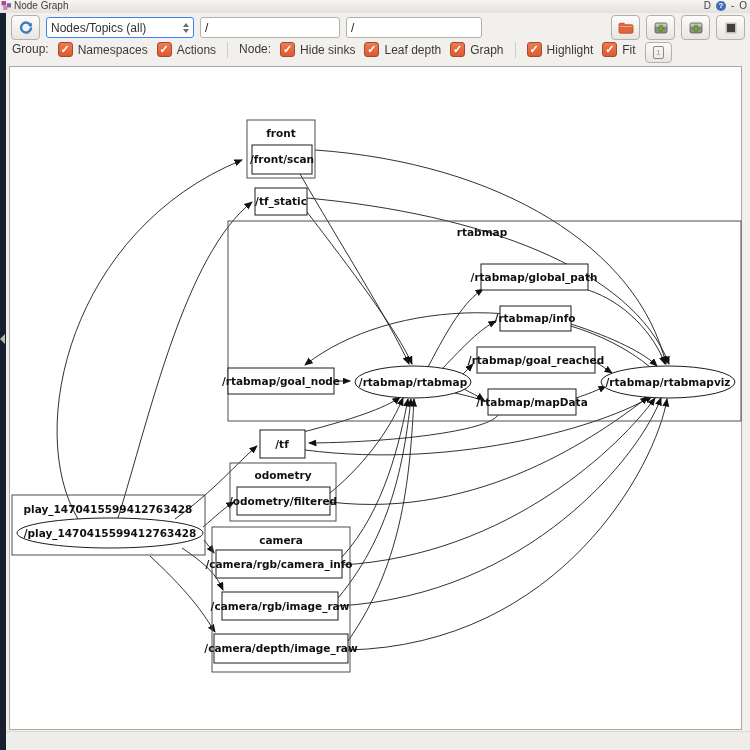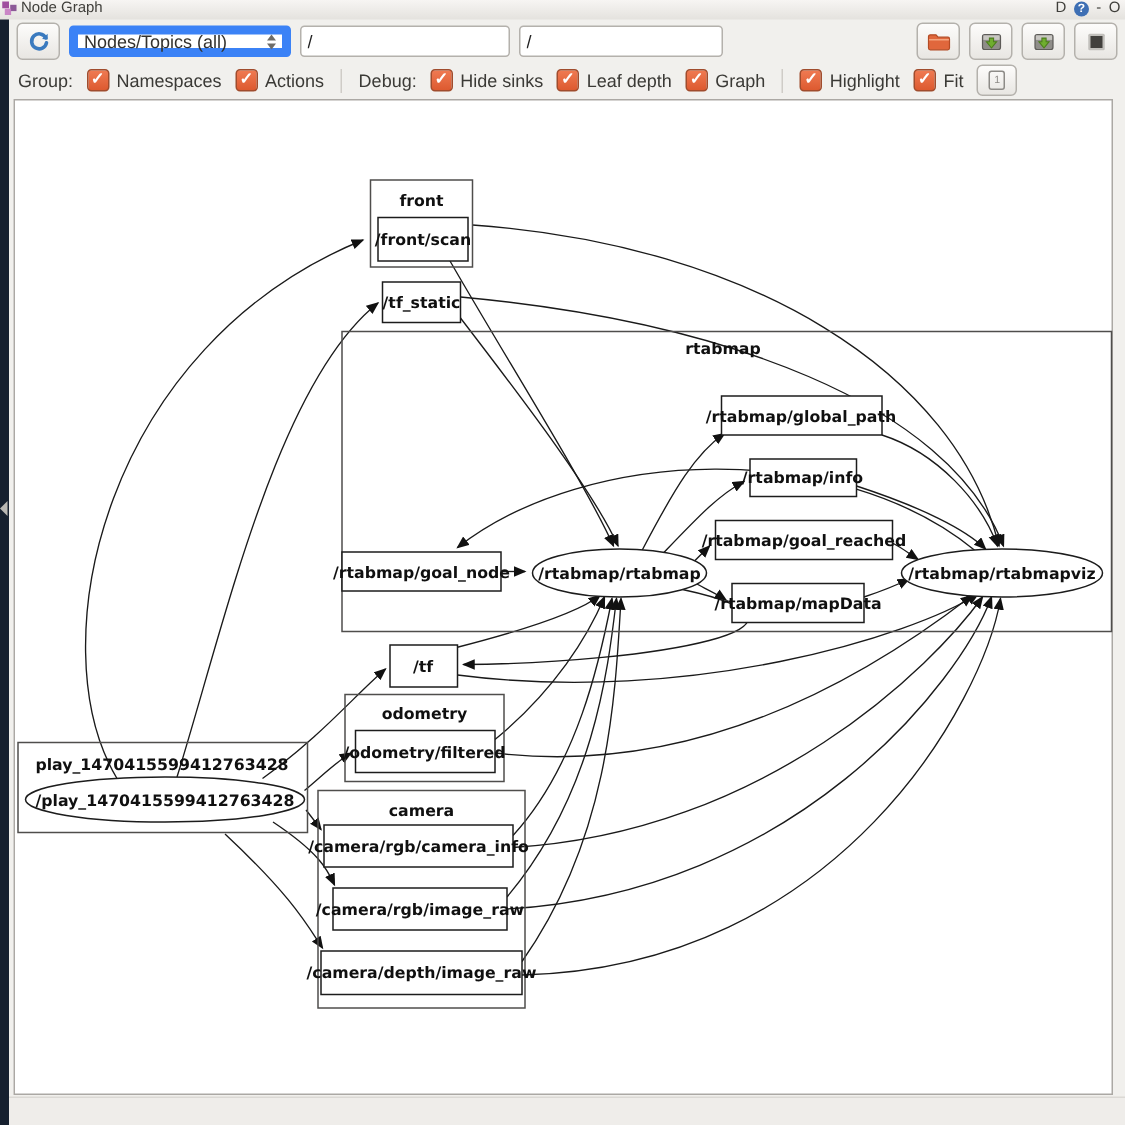--- a/index.html
+++ b/index.html
@@ -13,33 +13,33 @@
   #help-btn{width:10px;height:10px;border-radius:50%;background:#3e6fb4;color:#fff;
     font-size:8px;line-height:10px;text-align:center;font-weight:bold;}
   #left-strip{position:absolute;left:0;top:13px;width:6px;height:737px;background:#16202f;}
   #strip-handle{position:absolute;left:0px;top:334px;width:0;height:0;
     border-top:5px solid transparent;border-bottom:5px solid transparent;border-right:5px solid #b9b7b3;}
   
   #toolbar1{position:absolute;left:6px;top:13px;width:744px;height:29px;
     display:flex;align-items:center;gap:6px;padding:0 5px;box-sizing:border-box;}
   .tbtn{width:27px;height:23px;border:1px solid #b4b1ac;border-radius:4px;
     background:linear-gradient(#fdfcfb,#e8e6e2);display:flex;align-items:center;justify-content:center;flex:0 0 auto;}
-  #combo{width:148px;height:21px;border:6px solid #3b82f6;border-radius:3px;background:#fff;
+  #combo{width:148px;height:21px;border:1px solid #3b82f6;border-radius:3px;background:#fff;
     display:flex;align-items:center;font-size:12px;color:#33322f;padding:0 4px;box-sizing:border-box;}
   #combo .spin{margin-left:auto;display:flex;flex-direction:column;gap:2px;align-items:center;}
   #combo .spin i{width:0;height:0;border-left:3px solid transparent;border-right:3px solid transparent;}
   #combo .spin .up{border-bottom:4px solid #6e6c68;}
   #combo .spin .dn{border-top:4px solid #6e6c68;}
   .filter-input{height:19px;border:1px solid #b4b1ac;border-radius:3px;background:#fff;
     font-size:12px;color:#222;padding:0 4px;font-family:"Liberation Sans",sans-serif;}
   #filter1{width:130px;}  #filter2{width:126px;}
   #tb-right{margin-left:auto;display:flex;gap:6px;}
   
   #toolbar2{position:absolute;left:6px;top:42px;width:744px;height:23px;
-    display:flex;align-items:center;gap:9px;padding:0 6px;box-sizing:border-box;
+    display:flex;align-items:flex-start;gap:9px;padding:0 6px;box-sizing:border-box;
     font-size:12px;color:#3b3a36;}
   .cb-item{display:flex;align-items:center;gap:5px;}
   .cbox{width:13px;height:13px;border:1px solid #a04c2d;border-radius:3px;flex:0 0 auto;
     background:linear-gradient(#ef7a52,#dd5a30);color:#fff;font-size:11px;line-height:12px;
     text-align:center;font-weight:bold;}
   .vsep{width:1px;height:16px;background:#cfccc7;margin:0 2px;}
   #mini-btn{width:25px;height:19px;border:1px solid #b4b1ac;border-radius:4px;
     background:linear-gradient(#fdfcfb,#e8e6e2);display:flex;align-items:center;justify-content:center;}
   #mini-btn span{width:9px;height:11px;border:1px solid #8d8b87;border-radius:2px;
     font-size:7px;line-height:11px;color:#8d8b87;text-align:center;display:block;}
@@ -123,21 +123,21 @@
   <span>Group:</span>
   <div class="cb-item">
     <span class="cbox">✓</span>
     <span>Namespaces</span>
   </div>
   <div class="cb-item">
     <span class="cbox">✓</span>
     <span>Actions</span>
   </div>
   <div class="vsep"></div>
-  <span>Debug:</span>
+  <span>Node:</span>
   <div class="cb-item">
     <span class="cbox">✓</span>
     <span>Hide sinks</span>
   </div>
   <div class="cb-item">
     <span class="cbox">✓</span>
     <span>Leaf depth</span>
   </div>
   <div class="cb-item">
     <span class="cbox">✓</span>

